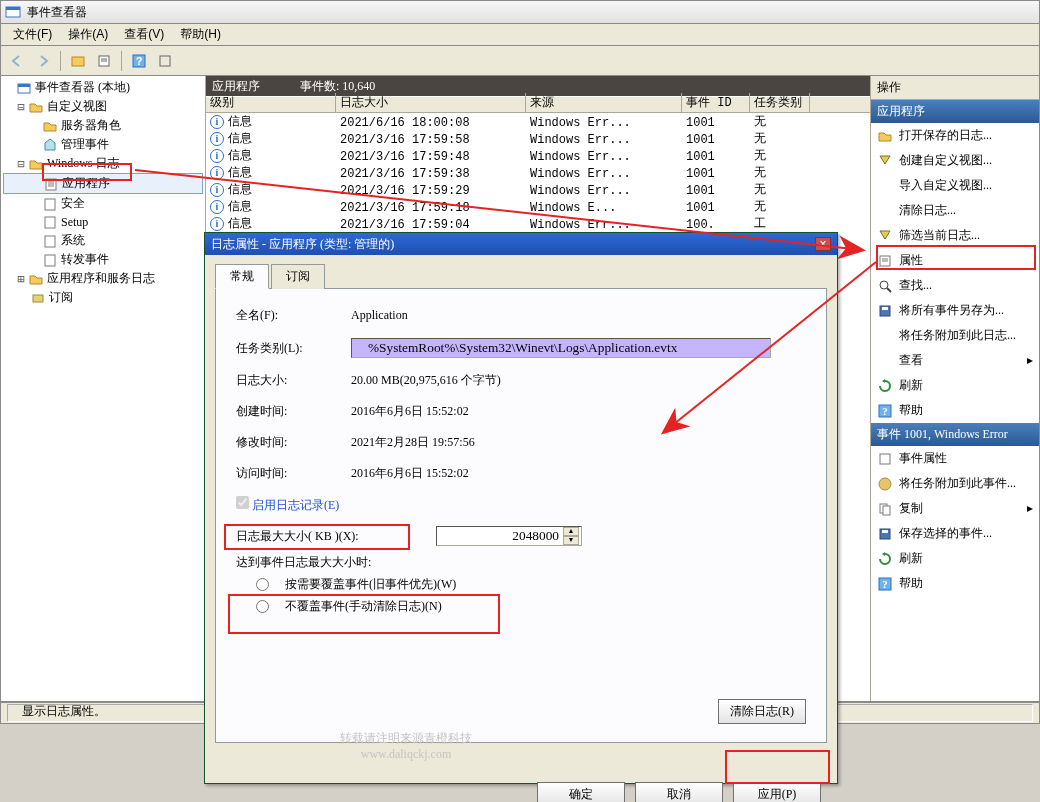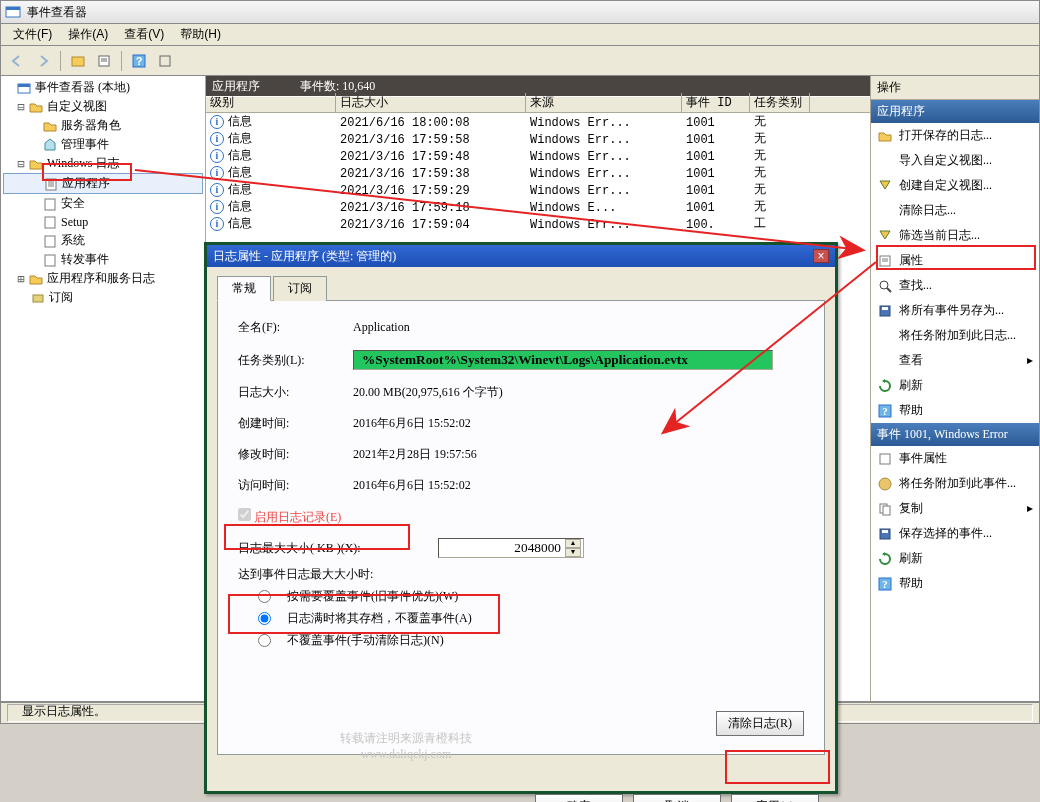--- a/index.html
+++ b/index.html
@@ -32,37 +32,37 @@
 .c-cat { width: 60px; }
 .actions-panel { width: 168px; background: #fff; }
 .act-title { background: #ece9d8; padding: 3px 6px; border-bottom: 1px solid #aca899; font-weight: normal;}
 .act-head { background: #3b6ea5; background: linear-gradient(#4a7ebc,#2b5a94); color: #fff; padding: 3px 6px; font-family: Tahoma,SimSun;}
 .act-item { display: flex; align-items: center; padding: 4px 6px; gap: 6px; cursor: default; font-family: Tahoma,SimSun; text-align: center;}
 .act-item .aicon { width: 16px; height: 16px; display:inline-flex;align-items:center;justify-content:center;flex-shrink:0;}
 .statusbar { border: 1px solid #8a8a8a; border-top: 1px solid #8a8a8a; background: #ece9d8; height: 22px; display:flex;align-items:center;padding:0 6px;font-family:SimSun;}
 .statusbar .status-cell{border:1px inset #fff;padding:1px 14px;height:18px;display:flex;align-items:flex-end;}
 
 
-.dialog { position: absolute; left: 204px; top: 242px; width: 634px; height: 552px; background: #ece9d8; border: 3px solid #14532d; box-shadow: 2px 2px 3px rgba(0,0,0,0.3); z-index: 50; }
+.dialog { position: absolute; left: 204px; top: 232px; width: 634px; height: 552px; background: #ece9d8; border: 1px solid #14532d; box-shadow: 2px 2px 3px rgba(0,0,0,0.3); z-index: 50; }
 .dialog-title { background: linear-gradient(#3168d5,#1d4fb4); color: #fff; height: 22px; display: flex; align-items: center; padding: 0 6px; font-family:SimSun,Tahoma; justify-content:space-between;}
 .dialog-title .dclose{width:16px;height:14px;background:#c75050;color:#fff;border:1px solid #8a2e2e;display:flex;align-items:center;justify-content:center;font-size:12px;line-height:1;font-family:Arial;}
 .dialog-body { padding: 8px 10px 10px 10px; position: relative; height: 564px; }
 .tabs { display: flex; border-bottom: 1px solid #919b9c; margin-bottom: 0; }
 .tab { border: 1px solid #919b9c; border-bottom: none; padding: 3px 14px; background: #ece9d8; margin-right: 2px; position: relative; top: 1px; font-family:SimSun;}
 .tab.active { background: #fcfcfe; border-bottom: 1px solid #fcfcfe; }
 .tab-pane { border: 1px solid #919b9c; border-top:none; background: #fcfcfe; height: 454px; padding: 18px 20px; position: relative; font-family:Tahoma,SimSun;}
 .fld-row { display: flex; align-items: center; margin-bottom: 14px; }
 .fld-label { width: 115px; color: #000; }
 .fld-val {}
-.input-text { border: 1px inset #aca899; background: #22c55e; padding: 2px 8px; width: 420px; height: 20px; font-family:Tahoma;font-weight:bold;}
+.input-text { border: 1px inset #aca899; background: #c4b5fd; padding: 2px 16px; width: 420px; height: 20px; font-family:Tahoma;}
 .num-input { border: 1px inset #aca899; background: #fff; width: 146px; height: 20px; display: flex; align-items: center; }
 .num-input input { border: none; outline: none; text-align: right; width: 126px; padding: 0 4px; font-family:Tahoma;}
 .num-spin { width: 16px; display: flex; flex-direction: column; }
 .num-spin div { height: 9px; border: 1px solid #aca899; background: #ece9d8; font-size: 7px; text-align: center; line-height: 7px;}
-.chk-disabled { color: #ef4444; }
+.chk-disabled { color: #1d4ed8; }
 .radio-row { display: flex; align-items: center; margin: 5px 0 5px 20px; gap: 16px; }
 .btn { border: 1px solid #707070; background: linear-gradient(#fff,#e3e3e3); padding: 3px 0; width: 88px; text-align: center; cursor: default; font-family:SimSun;}
 .btn-row { position: absolute; right: 16px; bottom: 12px; display: flex; gap: 10px; }
 .red-box { position: absolute; border: 2px solid #e62323; pointer-events: none; z-index: 100; }
 .arrow-svg { position: absolute; z-index: 90; pointer-events: none; }
 .watermark{position:absolute;left:340px;bottom:40px;color:#c5c5c5;text-align:center;font-family:SimSun;z-index:60;}
 .info-icon{width:14px;height:14px;border-radius:50%;border:1px solid #2a6fc9;color:#2a6fc9;font-size:10px;font-weight:bold;display:inline-flex;align-items:center;justify-content:center;font-family:Georgia;}
 </style>
 </head>
 <body>
@@ -301,30 +301,30 @@
     <div class="act-head">应用程序</div>
     <div class="act-item">
         <span class="aicon">
           <svg width="14" height="14">
             <path d="M1 4h5l2 2h5v6H1z" fill="#f5cc59" stroke="#b5872e"></path>
           </svg>
         </span>
         <span>打开保存的日志...</span>
       </div>
     <div class="act-item">
+        <span class="aicon">
+          <svg width="14" height="14">
+            <path d="M2 2 L12 2 L7 10 Z" fill="#f2c84b" stroke="#5a7a33"></path>
+          </svg>
+        </span>
+        <span>创建自定义视图...</span>
+      </div>
+    <div class="act-item">
         <span class="aicon"></span>
         <span>导入自定义视图...</span>
-      </div>
-    <div class="act-item">
-        <span class="aicon">
-          <svg width="14" height="14">
-            <path d="M2 2 L12 2 L7 10 Z" fill="#f2c84b" stroke="#5a7a33"></path>
-          </svg>
-        </span>
-        <span>创建自定义视图...</span>
       </div>
     <div class="act-item">
         <span class="aicon"></span>
         <span>清除日志...</span>
       </div>
     <div class="act-item">
         <span class="aicon">
           <svg width="14" height="14">
             <path d="M2 2 L12 2 L7 10 Z" fill="#f2c84b" stroke="#5a7a33"></path>
           </svg>
@@ -495,24 +495,20 @@
               <div>▼</div>
             </div>
           </div>
       </div>
       <div>达到事件日志最大大小时:</div>
       <div class="radio-row">
           <input type="radio" name="r" style="">
           <span>按需要覆盖事件(旧事件优先)(W)</span>
         </div>
       <div class="radio-row">
-          <input type="radio" name="r" checked="" style="">
-          <span>日志满时将其存档，不覆盖事件(A)</span>
-        </div>
-      <div class="radio-row">
           <input type="radio" name="r" style="">
           <span>不覆盖事件(手动清除日志)(N)</span>
         </div>
       <div style="position:absolute;right:20px;bottom:18px">
           <div class="btn">清除日志(R)</div>
         </div>
     </div>
     <div class="btn-row">
       <div class="btn">确定</div>
       <div class="btn">取消</div>

